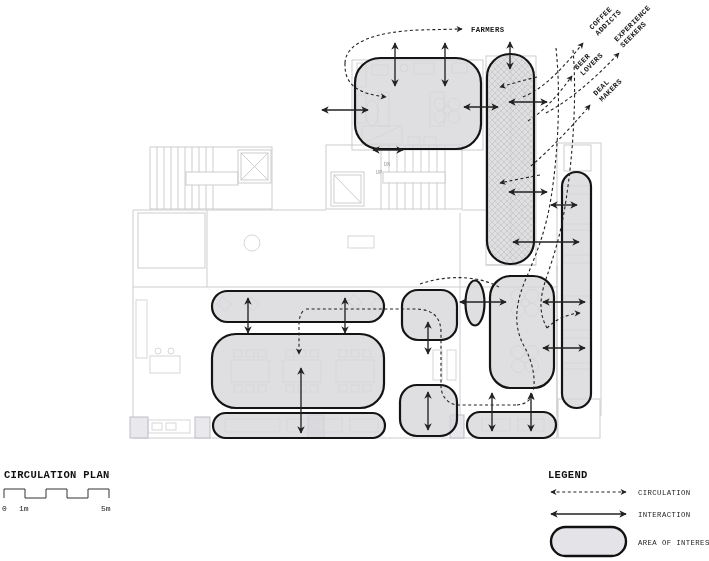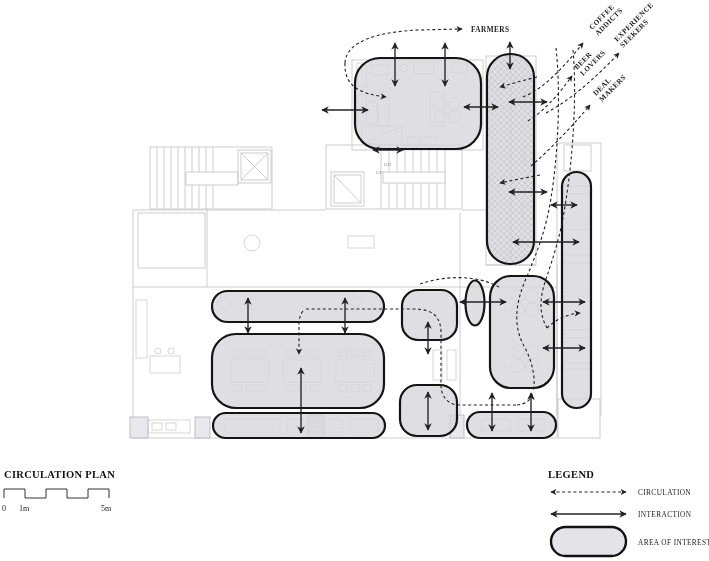--- a/index.html
+++ b/index.html
@@ -1,17 +1,17 @@
 <!DOCTYPE html>
 <html><head>
 <meta charset="utf-8">
 <style>
   html,body{margin:0;padding:0;background:#ffffff;}
   .canvas{position:relative;width:709px;height:561px;background:#fff;overflow:hidden;
-          font-family:Liberation Serif, serif;}
+          font-family:Liberation Mono, monospace;}
   svg{display:block;}
   .wall{stroke:#c7c7cb;stroke-width:0.9;fill:none;}
   .wall-f{stroke:#c7c7cb;stroke-width:0.9;fill:#ffffff;}
   .pier{stroke:#b9b9bd;stroke-width:0.9;fill:#e9e9ed;}
   .furn{stroke:#d2d2d6;stroke-width:0.9;fill:none;}
   .aoi{fill:#d6d6da;fill-opacity:0.78;stroke:#141414;stroke-width:2.2;}
   .hatch{fill:url(#xhatch);stroke:none;}
   .iarrow{stroke:#222222;stroke-width:1.35;fill:none;}
   .cpath{stroke:#222222;stroke-width:1.1;fill:none;stroke-dasharray:3,2.6;}
   .ptxt{font-size:7.3px;font-weight:600;letter-spacing:0.4px;fill:#1b1b1b;}

